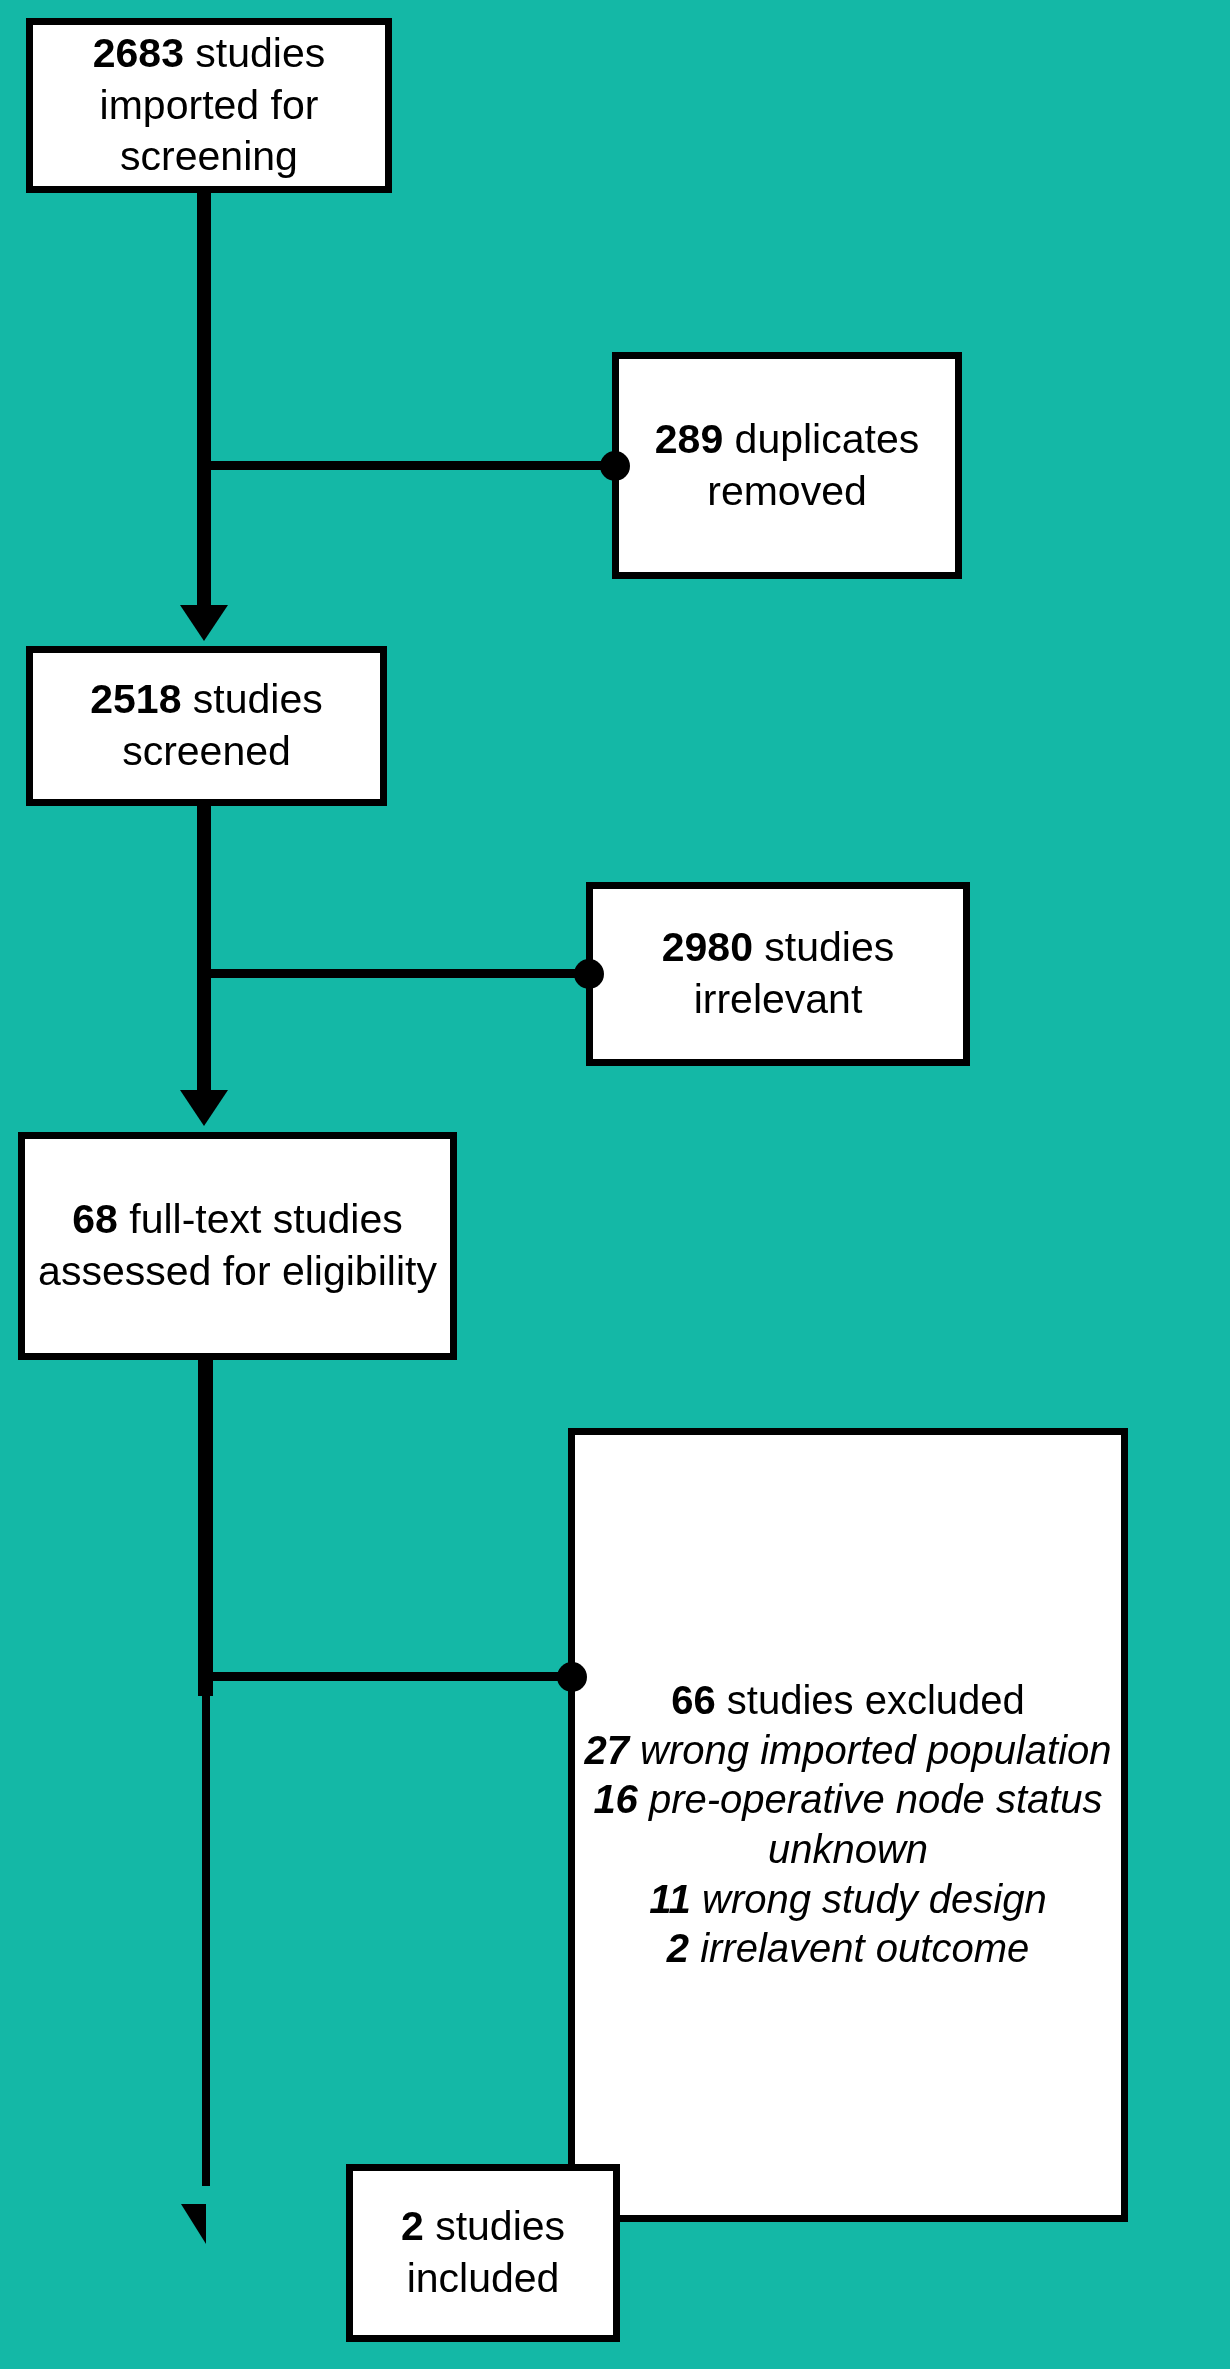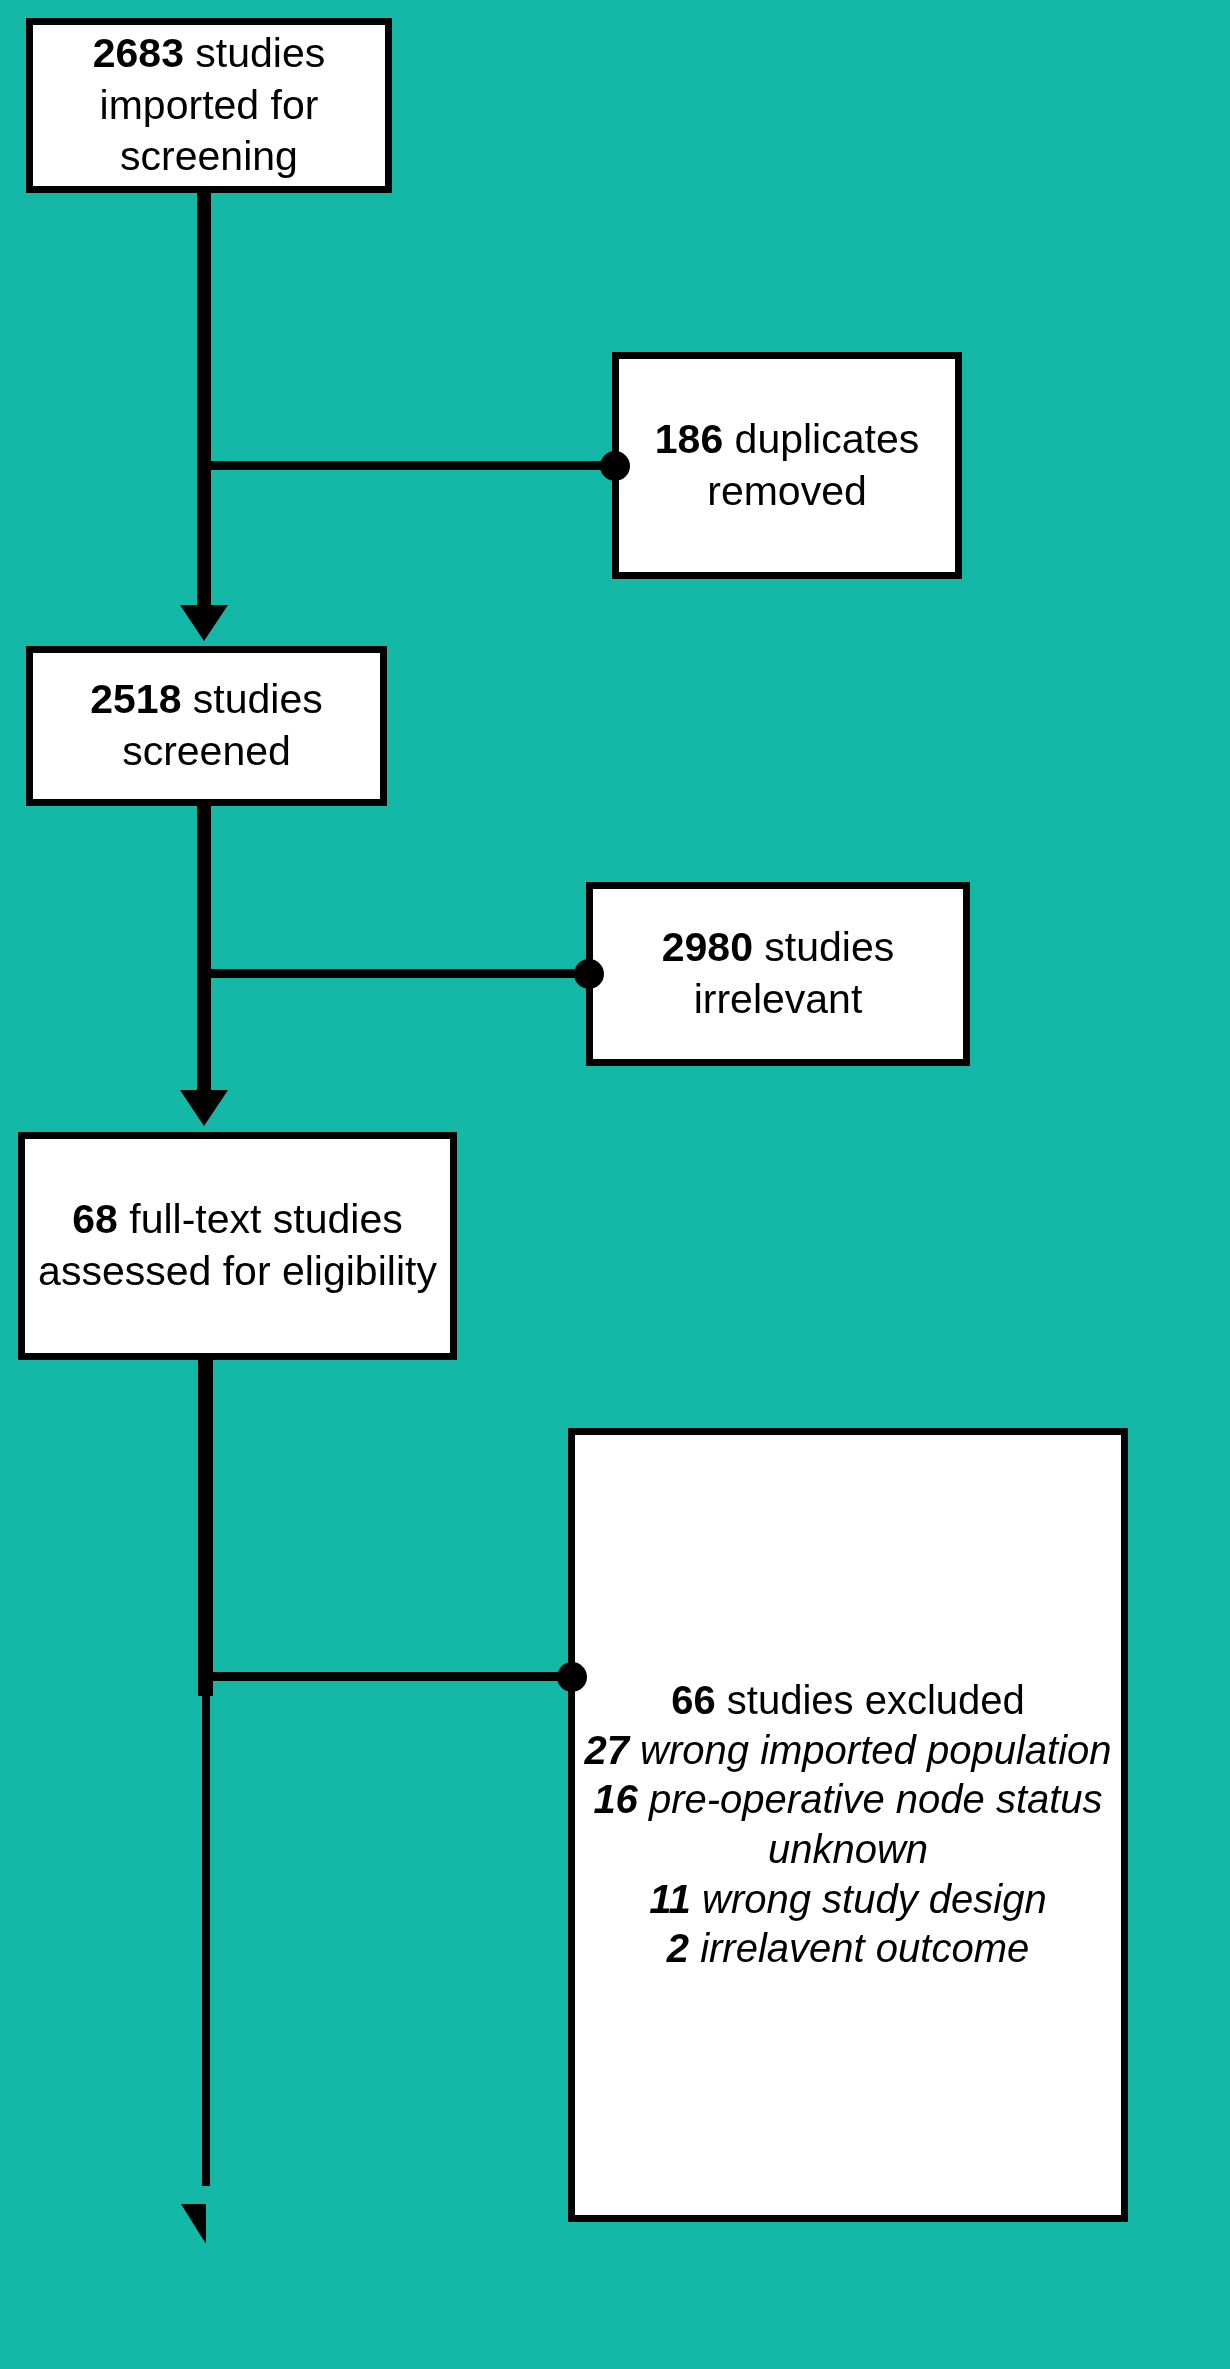--- a/index.html
+++ b/index.html
@@ -133,21 +133,21 @@
   <div class="hline" id="branch-3"></div>
   <div class="ball" style="left:557px; top:1662px;"></div>
   <div class="vline" id="spine-3b"></div>
   <div class="arrow-corner" id="arrowhead-3"></div>
 
   <div class="node" id="node-imported">
     <span class="txt"><b>2683</b><span> studies imported for screening</span></span>
   </div>
 
   <div class="node" id="node-duplicates">
-    <span class="txt"><b>186</b><span> duplicates removed</span></span>
+    <span class="txt"><b>289</b><span> duplicates removed</span></span>
   </div>
 
   <div class="node" id="node-screened">
     <span class="txt"><b>2518</b><span> studies screened</span></span>
   </div>
 
   <div class="node" id="node-irrelevant">
     <span class="txt"><b>2980</b><span> studies irrelevant</span></span>
   </div>
 
@@ -158,14 +158,17 @@
   <div class="node" id="node-excluded">
     <span class="txt">
       <span class="exc-line"><b>66</b><span> studies excluded</span></span>
       <span class="exc-line wrap"><span class="bi">27</span><span class="it"> wrong imported population</span></span>
       <span class="exc-line wrap"><span class="bi">16</span><span class="it"> pre-operative node status unknown</span></span>
       <span class="exc-line"><span class="bi">11</span><span class="it"> wrong study design</span></span>
       <span class="exc-line"><span class="bi">2</span><span class="it"> irrelavent outcome</span></span>
     </span>
   </div>
 
+  <div class="node" id="node-included">
+    <span class="txt"><b>2</b><span> studies included</span></span>
+  </div>
 
 </div>
 
 </body></html>

